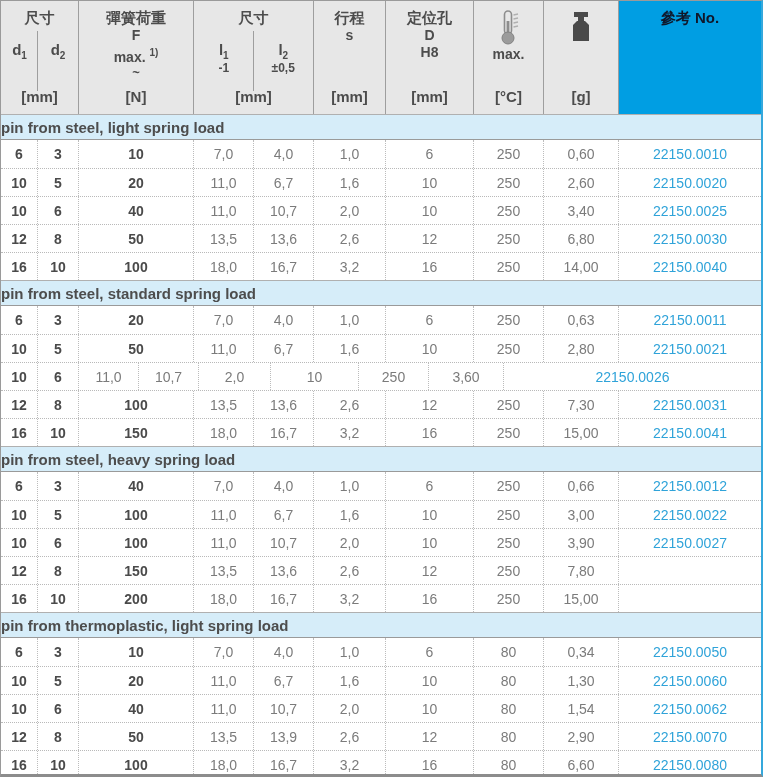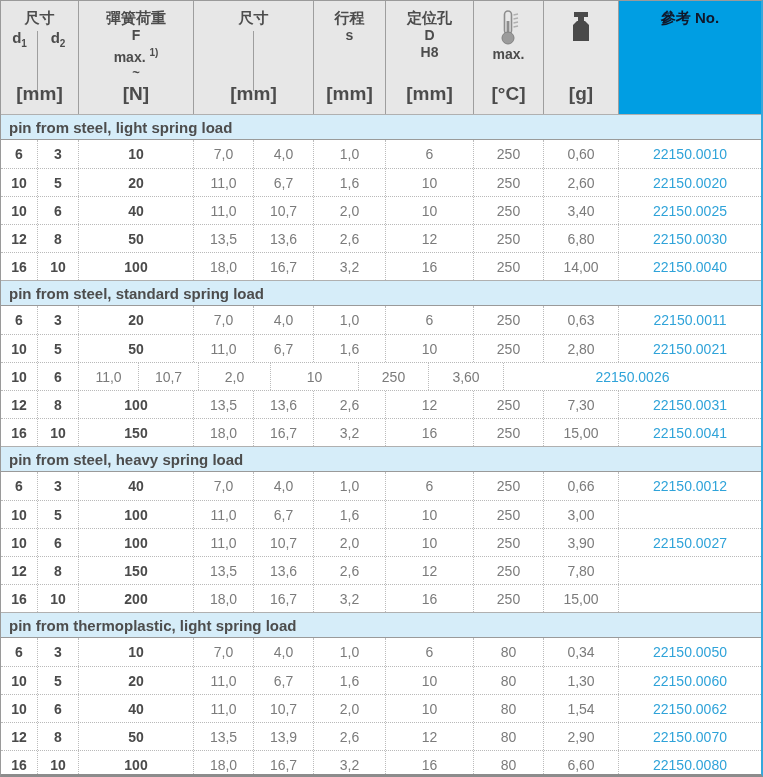--- a/index.html
+++ b/index.html
@@ -11,37 +11,37 @@
   
   .thead{height:113px;display:flex;background:#e7e7e7;flex:none;}
   .hcell{box-sizing:border-box;border-right:1px solid #9e9e9e;position:relative;
          display:flex;flex-direction:column;align-items:center;
          color:#4c4c4c;font-weight:bold;padding-top:7px;}
   .hcell:last-child{border-right:none;}
   .htitle{font-size:15px;line-height:19px;text-align:center;}
   .hline{font-size:14px;line-height:17px;text-align:center;}
   .hline sup{font-size:10px;}
   .tilde{font-size:13px;line-height:14px;}
-  .hunit{margin-top:auto;padding-bottom:9px;font-size:19px;text-align:center;}
-  .dsub{display:flex;width:100%;margin-top:2px;}
+  .hunit{margin-top:auto;padding-bottom:9px;font-size:15px;text-align:center;}
+  .dsub{display:flex;width:100%;margin-top:14px;}
   .dsub-cell{display:flex;flex-direction:column;align-items:center;font-size:15px;line-height:17px;}
   .dsub-cell sub{font-size:10px;line-height:10px;}
   .tol{font-size:12px;line-height:14px;}
   .vdivider{position:absolute;width:1px;background:#9e9e9e;top:30px;height:60px;}
   .w-d{width:78px;} .w-f{width:115px;} .w-l{width:120px;} .w-s{width:72px;}
   .w-hole{width:88px;} .w-temp{width:70px;} .w-weight{width:75px;}
   .w-ref{flex:1;background:#009ee3;border-right:none;color:#0f172a;}
   .w-d .dsub-cell:nth-child(1){width:37px;} .w-d .dsub-cell:nth-child(2){flex:1;}
   .w-l .dsub-cell{width:60px;}
   .icon-box{height:38px;display:flex;align-items:center;justify-content:center;}
   
   .tbody{flex:1;display:flex;flex-direction:column;}
   .section-bar{height:26px;box-sizing:border-box;background:#d6edf9;
                border-top:1px solid #b0b0b0;border-bottom:1px solid #9a9a9a;
-               display:flex;align-items:center;padding-left:8px;
+               display:flex;align-items:center;
                font-size:15px;font-weight:bold;color:#4d4d4d;flex:none;}
   .row{height:28px;box-sizing:border-box;display:flex;flex:none;}
   .row:not(.first){border-top:1px dotted #b9b9b9;}
   .cell{box-sizing:border-box;border-right:1px dotted #bcbcbc;height:100%;
         display:flex;align-items:center;justify-content:center;
         font-size:14px;color:#7b7b7b;}
   .c0{width:37px;} .c1{width:41px;} .c2{width:115px;} .c3{width:60px;} .c4{width:60px;}
   .c5{width:72px;} .c6{width:88px;} .c7{width:70px;} .c8{width:75px;}
   .c9{flex:1;border-right:none;color:#2fa3d9;}
   .c0,.c1,.c2{font-weight:bold;color:#4a4a4a;}
@@ -72,20 +72,30 @@
       <div class="hline">F</div>
       <div class="hline">
         <span>max.</span>&nbsp;<sup>1)</sup>
       </div>
       <div class="hline tilde">~</div>
       <div class="hunit">[N]</div>
     </div>
 
     <div class="hcell w-l">
       <div class="htitle">尺寸</div>
+      <div class="dsub">
+        <div class="dsub-cell">
+          <span><span>l</span><sub>1</sub></span>
+          <span class="tol">-1</span>
+        </div>
+        <div class="dsub-cell">
+          <span><span>l</span><sub>2</sub></span>
+          <span class="tol">±0,5</span>
+        </div>
+      </div>
       <div class="vdivider" style="left:59px;"></div>
       <div class="hunit">[mm]</div>
     </div>
 
     <div class="hcell w-s">
       <div class="htitle">行程</div>
       <div class="hline">s</div>
       <div class="hunit">[mm]</div>
     </div>
 
@@ -286,20 +296,21 @@
   <div class="row">
     <span class="cell c0">10</span>
     <span class="cell c1">5</span>
     <span class="cell c2">100</span>
     <span class="cell c3">11,0</span>
     <span class="cell c4">6,7</span>
     <span class="cell c5">1,6</span>
     <span class="cell c6">10</span>
     <span class="cell c7">250</span>
     <span class="cell c8">3,00</span>
+    <span class="cell c9">22150.0022</span>
   </div>
 
   <div class="row">
     <span class="cell c0">10</span>
     <span class="cell c1">6</span>
     <span class="cell c2">100</span>
     <span class="cell c3">11,0</span>
     <span class="cell c4">10,7</span>
     <span class="cell c5">2,0</span>
     <span class="cell c6">10</span>

